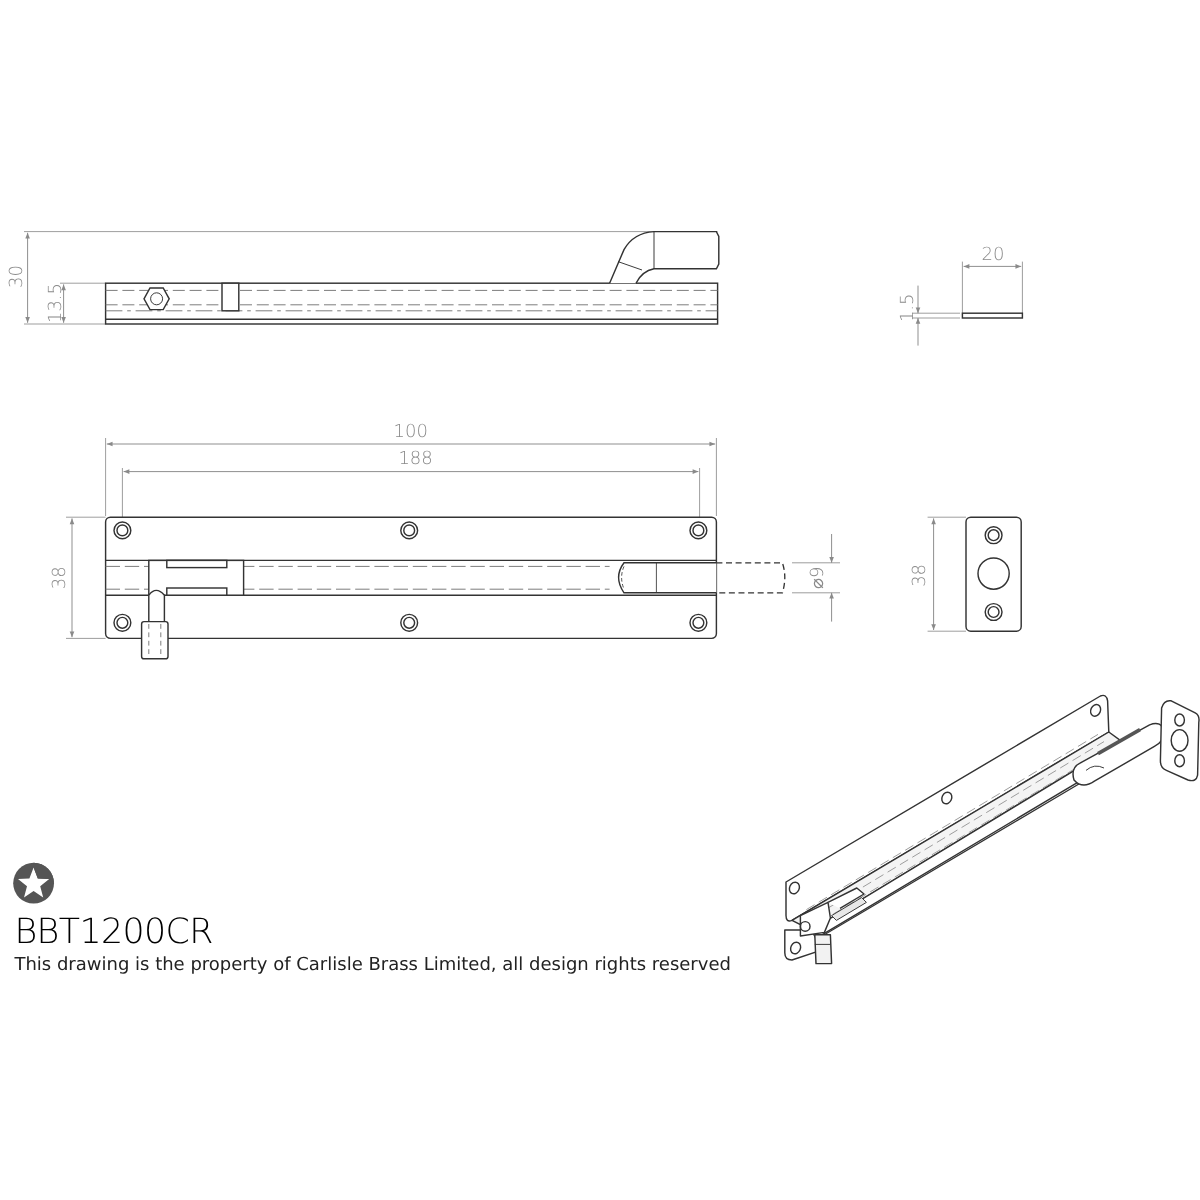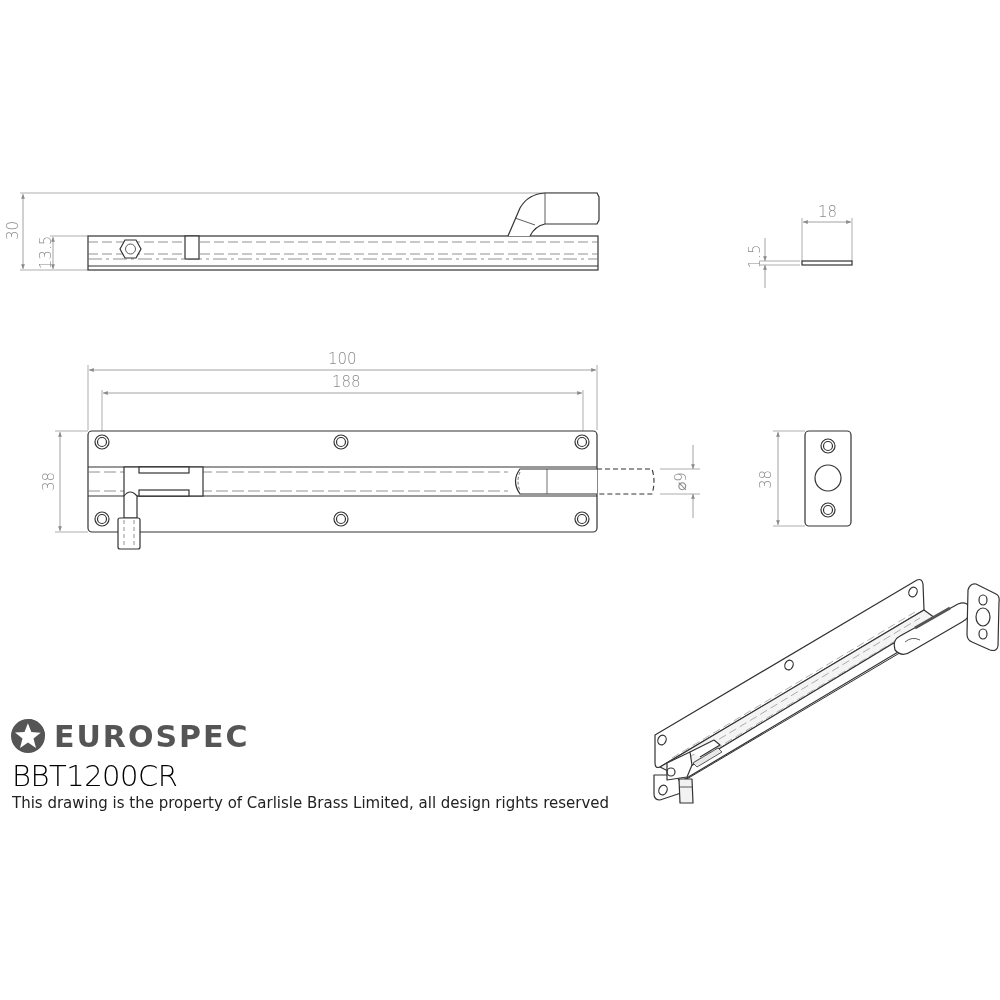--- a/index.html
+++ b/index.html
@@ -165,30 +165,29 @@
 
     <path d="M968,590 Q970,583 976,584 L996,594 Q1000,596 999,602 L998,646 Q997,652 990,650 L972,642 Q967,640 967,634 z" fill="#fff"></path>
     <ellipse cx="983" cy="600" rx="4" ry="5"></ellipse>
     <ellipse cx="983" cy="617" rx="7" ry="9"></ellipse>
     <ellipse cx="983" cy="634" rx="4" ry="5"></ellipse>
   </g>
 </svg>
 
 <div class="dim-text vert" style="left:4px; top:223px;">30</div>
 <div class="dim-text vert" style="left:30px; top:245px;">13.5</div>
-<div class="dim-text" style="left:818px; top:205px;">18</div>
+<div class="dim-text" style="left:818px; top:205px;">20</div>
 <div class="dim-text vert" style="left:744px; top:249px;">1.5</div>
 <div class="dim-text" style="left:328px; top:352px;">100</div>
 <div class="dim-text" style="left:332px; top:375px;">188</div>
 <div class="dim-text vert" style="left:40px; top:474px;">38</div>
 <div class="dim-text vert" style="left:672px; top:474px;">⌀9</div>
 <div class="dim-text vert" style="left:757px; top:472px;">38</div>
 
 <div class="brand">
   <svg class="brand-logo" viewBox="0 0 36 36">
     <circle cx="18" cy="18" r="17" fill="#555"></circle>
     <polygon points="18,5 21.5,14 31,14.5 23.5,20.5 26,30 18,24.5 10,30 12.5,20.5 5,14.5 14.5,14" fill="#fff"></polygon>
     <path d="M18,1 A17,17 0 0 1 35,18 L31,14.5 L21.5,14 L18,5 z" fill="#555"></path>
   </svg>
-  <span class="brand-name">EUROSPEC</span>
 </div>
 <div class="model">BBT1200CR</div>
 <div class="notice">This drawing is the property of Carlisle Brass Limited, all design rights reserved</div>
 
 </body></html>

